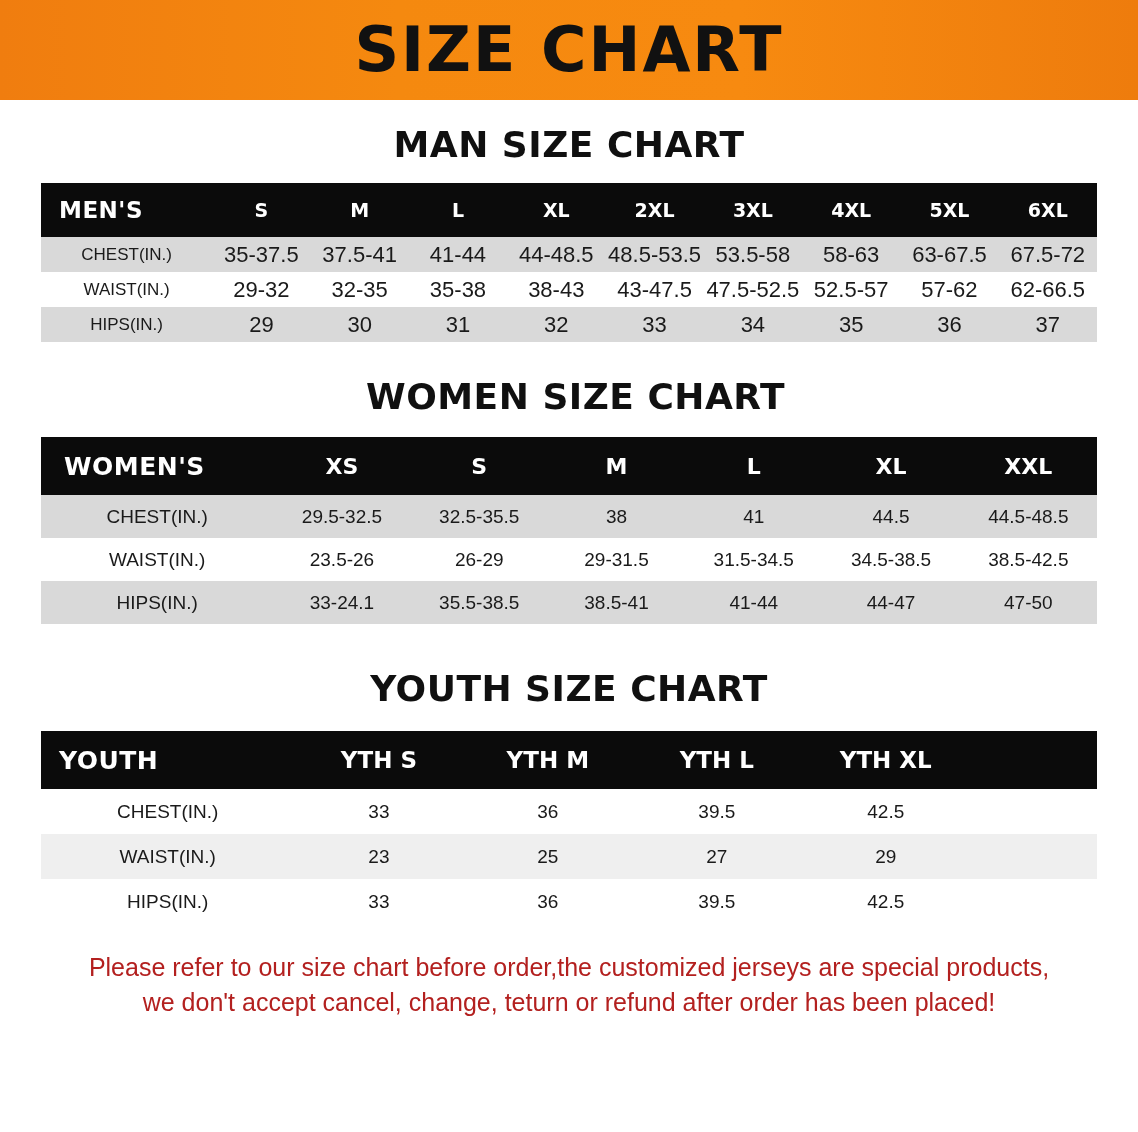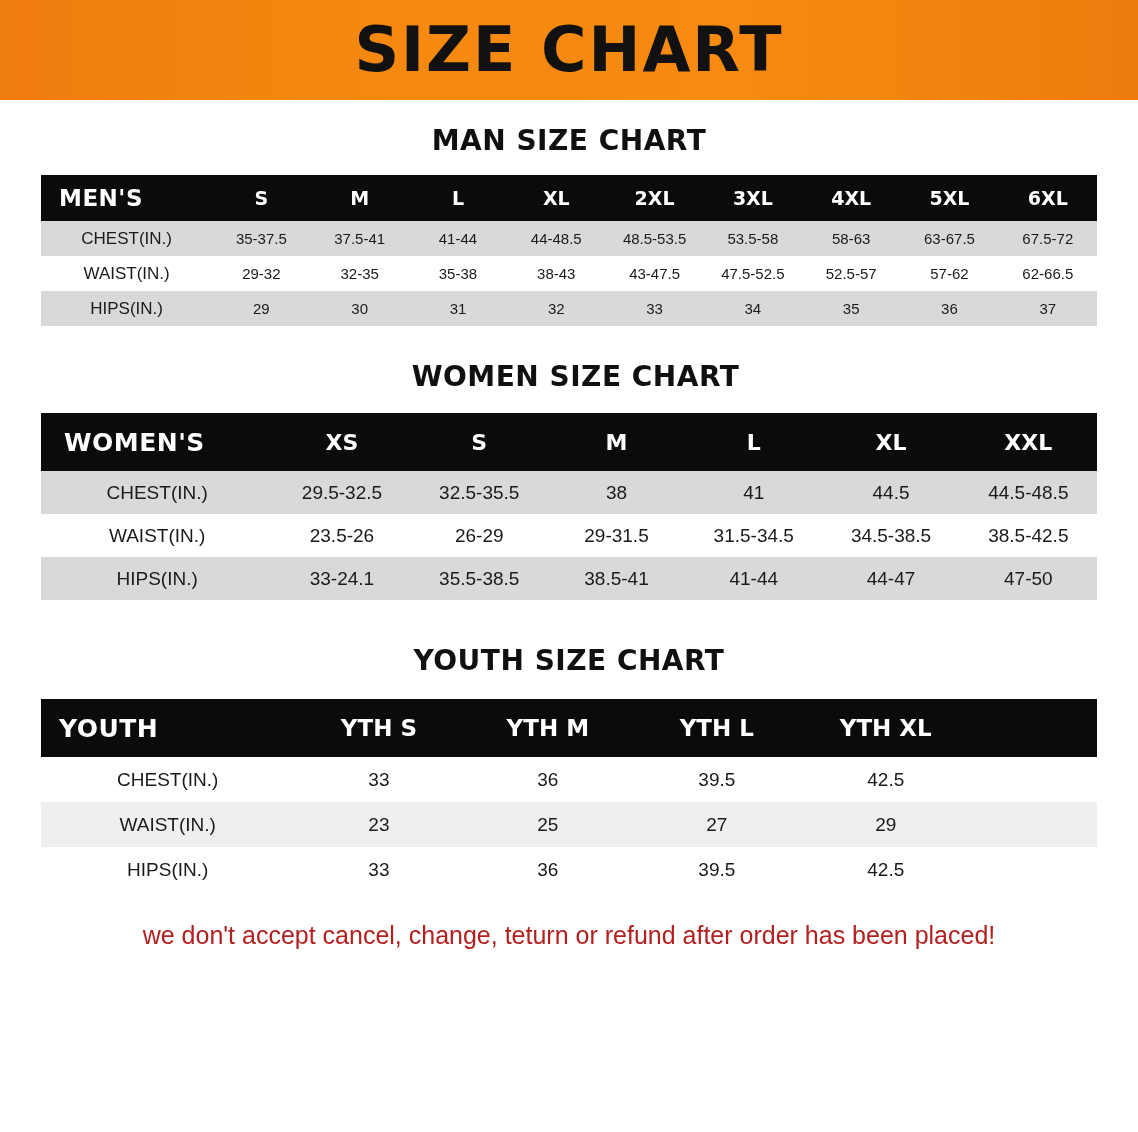--- a/index.html
+++ b/index.html
@@ -38,21 +38,21 @@
     letter-spacing: 2px;
     color: #111111;
     line-height: 1;
   }
 
   
   .section-title {
     text-align: center;
     font-family: "DejaVu Sans", sans-serif;
     font-weight: 700;
-    font-size: 28px;
+    font-size: 36px;
     letter-spacing: 0.5px;
     color: #101010;
   }
   .t-man   { margin-top: 24px; }
   .t-women { margin-top: 34px; padding-left: 13px; }
   .t-youth { margin-top: 44px; }
 
   
   .table-wrap {
     margin: 0 auto;
@@ -93,23 +93,23 @@
   tbody td.lbl {
     text-align: center;
     color: #1a1a1a;
   }
   tr.band-dark td { background: #d9d9d9; }
   tr.band-light td { background: #efefef; }
   tr.band-white td { background: #ffffff; }
 
   
   .man-table { margin-top: 18px; }
-  .man-table .hdr td { height: 46px; font-size: 19px; }
+  .man-table .hdr td { height: 54px; font-size: 19px; }
   .man-table .hdr td.lbl { font-size: 23px; }
-  .man-table tbody td { height: 35px; font-size: 15px; }
+  .man-table tbody td { height: 35px; font-size: 22px; }
   .man-table tbody td.lbl { font-size: 17px; }
 
   
   .women-table { margin-top: 20px; }
   .women-table .hdr td { height: 58px; font-size: 22px; }
   .women-table .hdr td.lbl { font-size: 25px; padding-left: 23px; }
   .women-table tbody td { height: 43px; font-size: 19px; }
   .women-table tbody td.lbl { font-size: 19px; }
 
   
@@ -309,16 +309,17 @@
           <td>36</td>
           <td>39.5</td>
           <td>42.5</td>
           <td></td>
         </tr>
       </tbody>
     </table>
   </div>
 
   <div class="note">
+    <div>Please refer to our size chart before order,the customized jerseys are special products,</div>
     <div>we don't accept cancel, change, teturn or refund after order has been placed!</div>
   </div>
 
 </div>
 
 </body></html>

